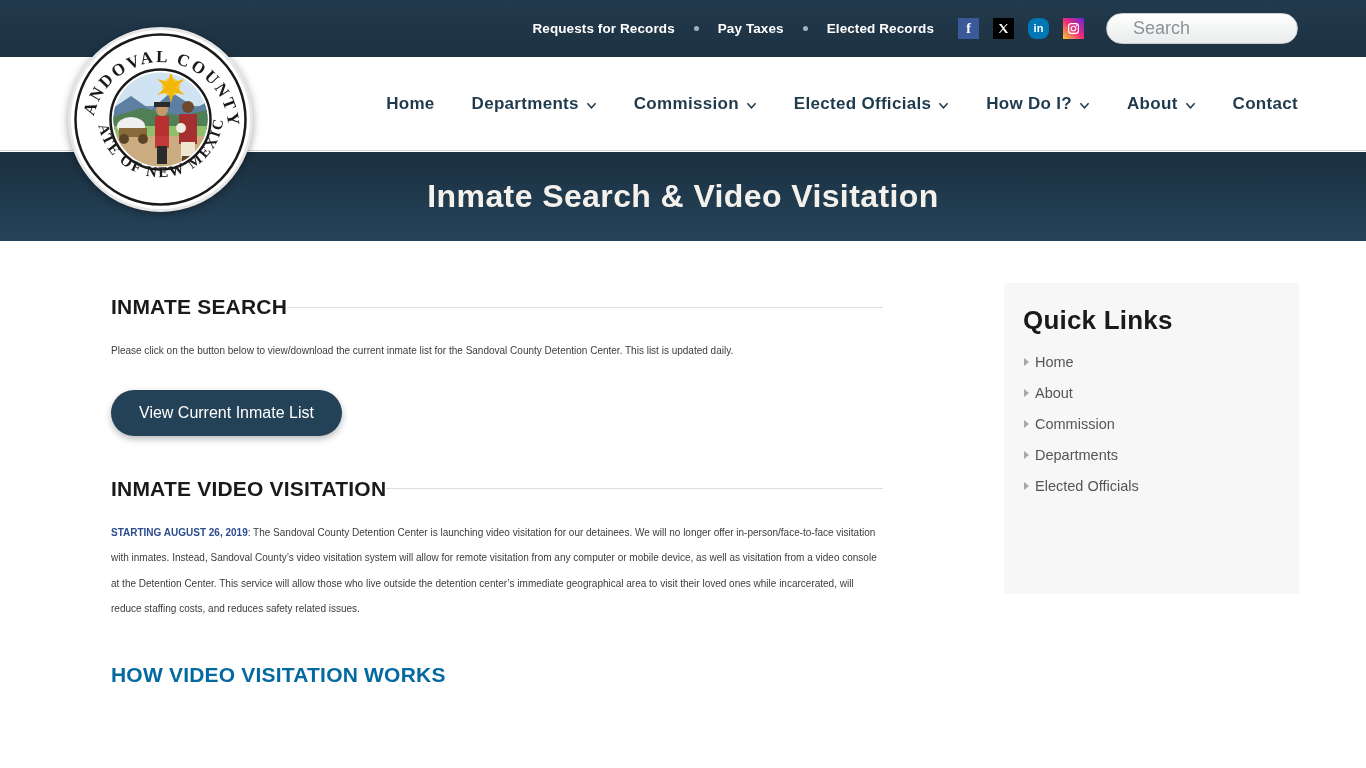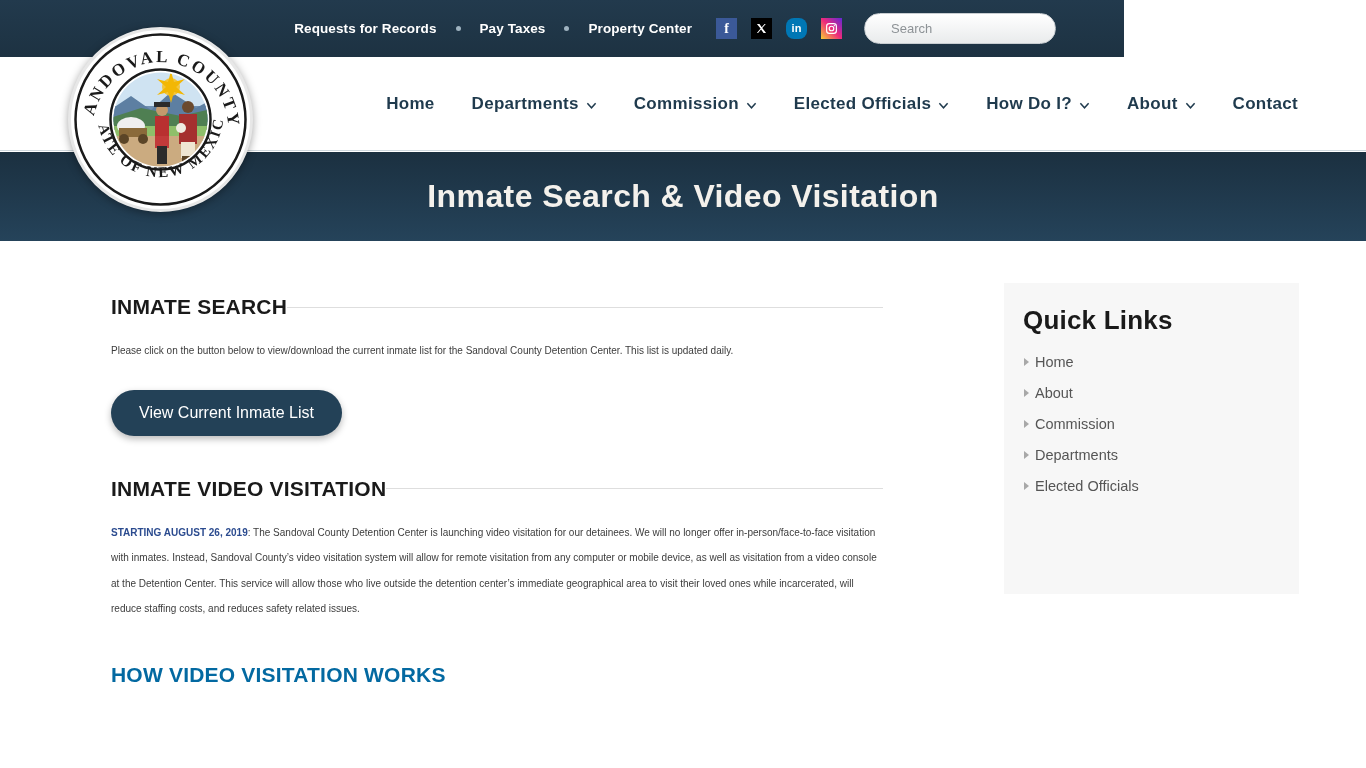--- a/index.html
+++ b/index.html
@@ -6,21 +6,21 @@
   html, body {
     width: 1366px; height: 768px;
     overflow: hidden;
     background: #ffffff;
     font-family: "Liberation Sans", sans-serif;
   }
 
   
   .topbar {
     position: absolute; top: 0; left: 0;
-    width: 1124px; height: 57px;
+    width: 1366px; height: 57px;
     background: linear-gradient(180deg, #223a4d 0%, #1d3242 100%);
   }
   .topbar-inner {
     position: absolute; right: 68px; top: 0;
     height: 57px;
     display: flex; align-items: center; gap: 0;
   }
   .top-link {
     color: #ffffff;
     font-size: 13.5px;
@@ -50,21 +50,21 @@
   .s-li { background: #0077b5; font-size: 11px; border-radius: 8px; }
   .s-ig { background: linear-gradient(45deg,#f9ce34 0%,#ee2a7b 50%,#6228d7 100%); font-size: 12px; }
   .search-box {
     margin-left: 22px;
     width: 192px; height: 31px;
     border-radius: 16px;
     border: 1px solid #c8cdd1;
     background: linear-gradient(180deg,#ffffff 0%, #e9ebec 100%);
     padding: 0 14px 0 26px;
     font-family: "Liberation Sans", sans-serif;
-    font-size: 13px;
+    font-size: 18px;
     color: #333;
     outline: none;
   }
   .search-box::placeholder { color: #8d9296; }
 
   
   .seal {
     position: absolute; left: 68px; top: 27px;
     width: 185px; height: 185px;
     border-radius: 50%;
@@ -186,21 +186,21 @@
 </style>
 </head>
 <body>
 
 <div class="topbar">
   <div class="topbar-inner">
     <a class="top-link" href="#">Requests for Records</a>
     <span class="dot-sep"></span>
     <a class="top-link" href="#">Pay Taxes</a>
     <span class="dot-sep"></span>
-    <a class="top-link" href="#">Property Center</a>
+    <a class="top-link" href="#">Elected Records</a>
 
     <div class="social-row">
       <span class="social s-fb">f</span>
       <span class="social s-x">
         <svg width="11" height="11" viewBox="0 0 24 24" aria-hidden="true">
           <path d="M2 2 L10 12 L2 22 L4.5 22 L11 14 L16.5 22 L22 22 L13.6 10.8 L21.3 2 L18.8 2 L12.5 9 L7.6 2 Z" fill="#ffffff"></path>
         </svg>
       </span>
       <span class="social s-li">in</span>
       <span class="social s-ig">

